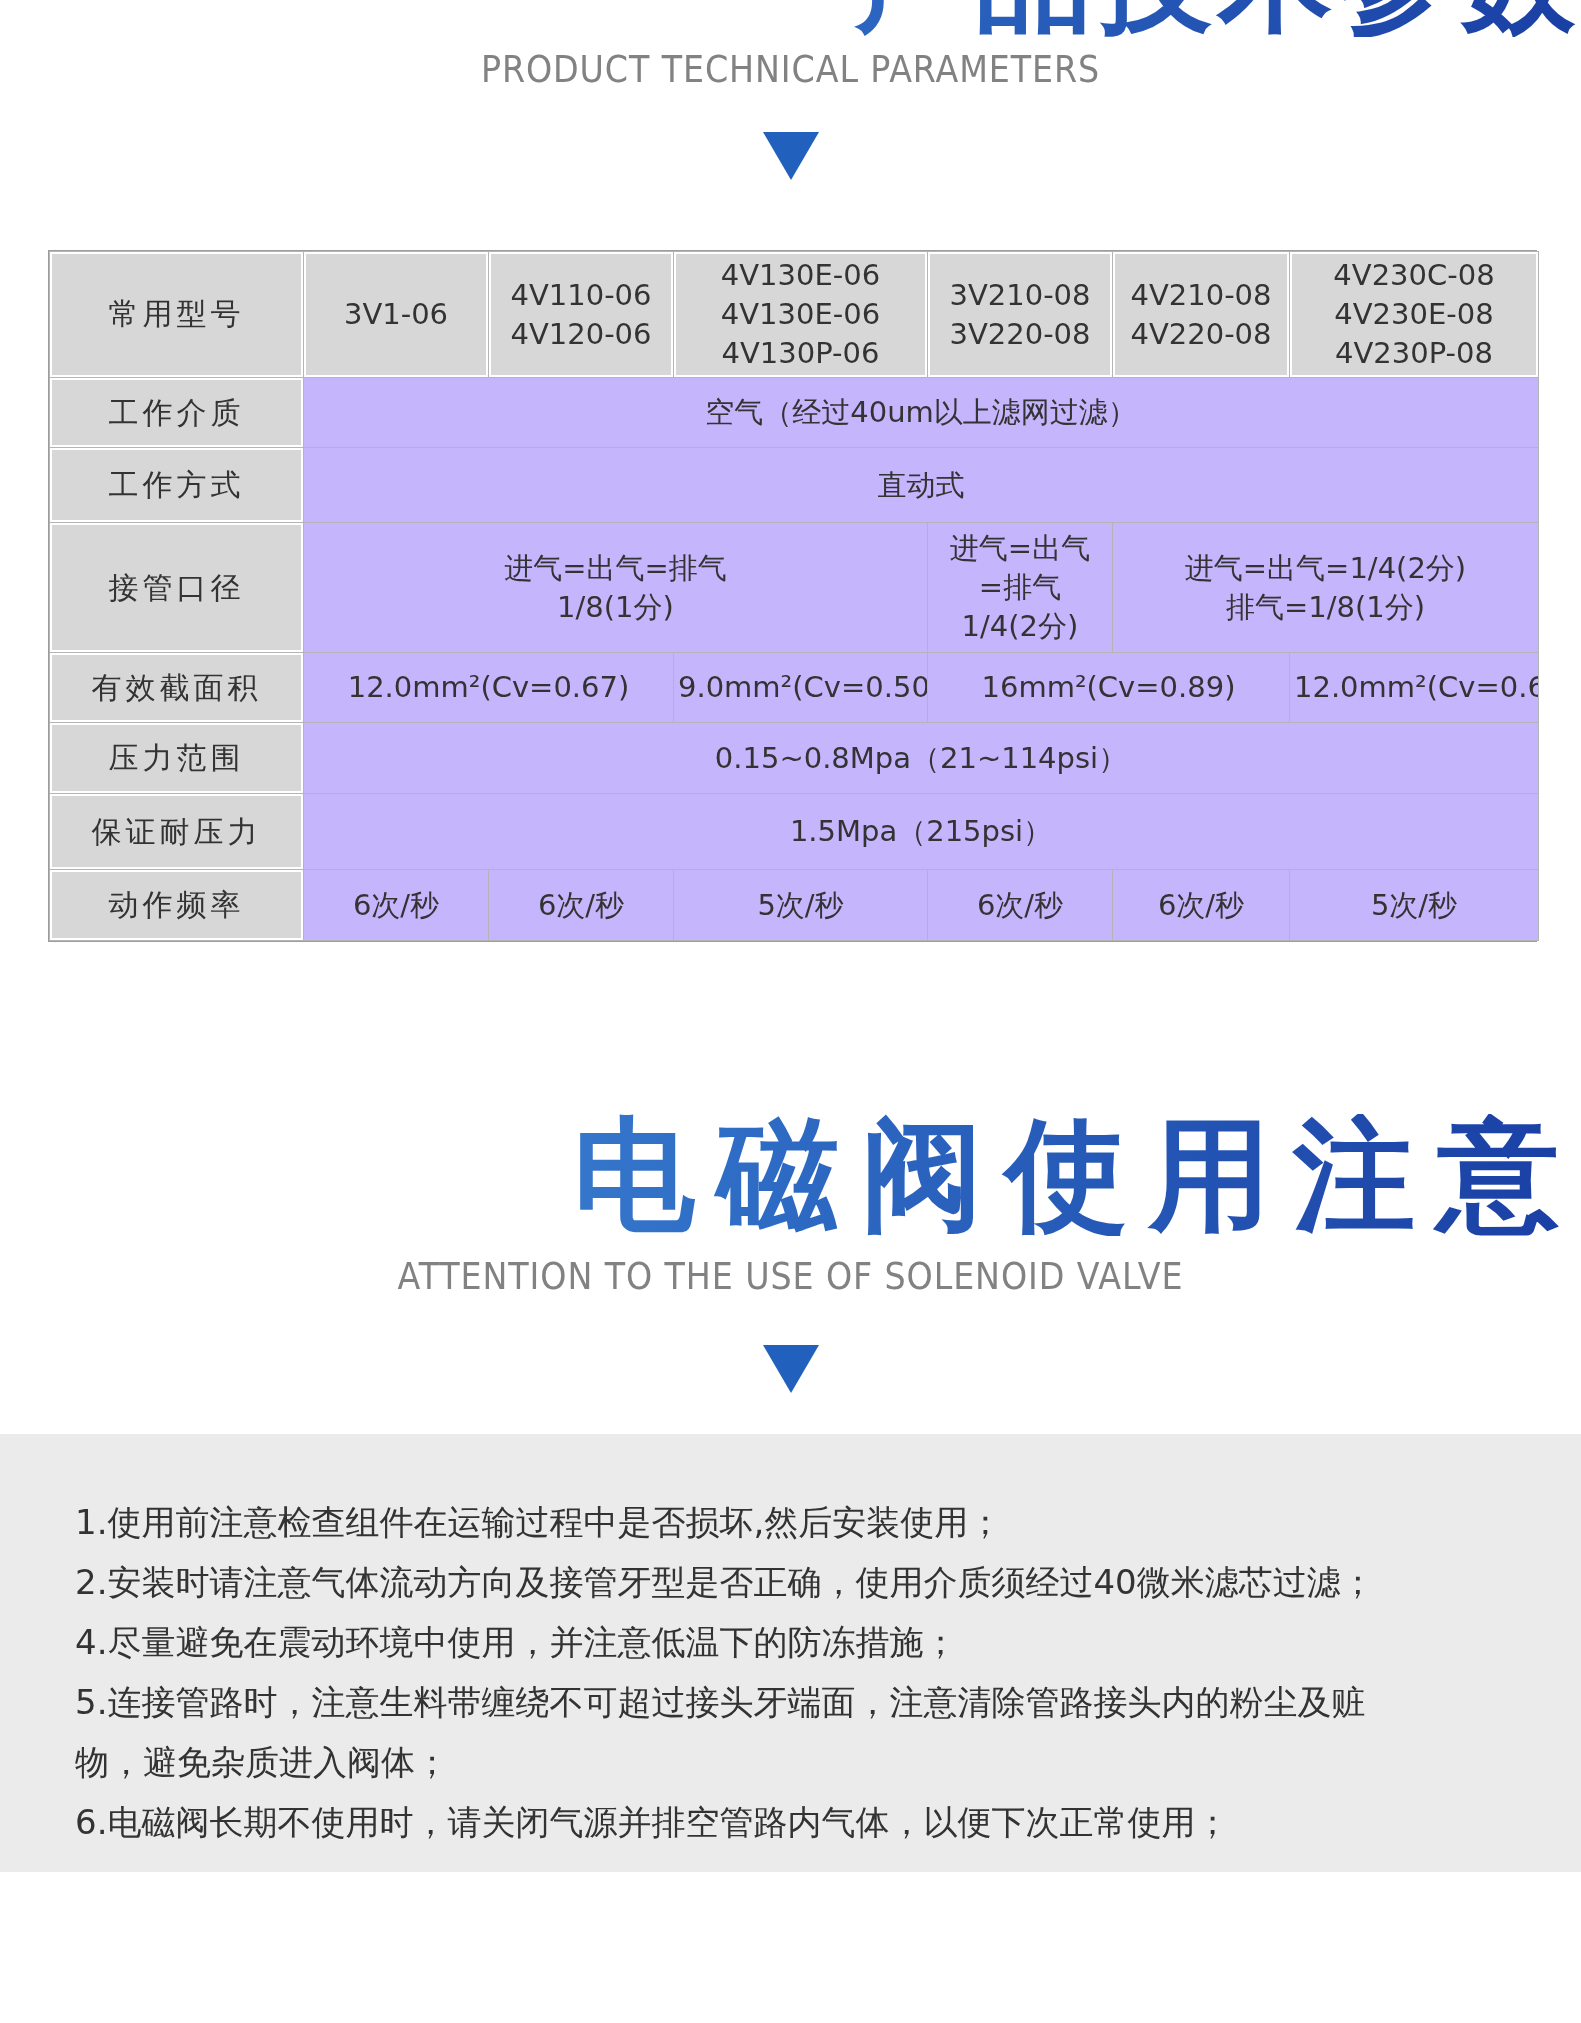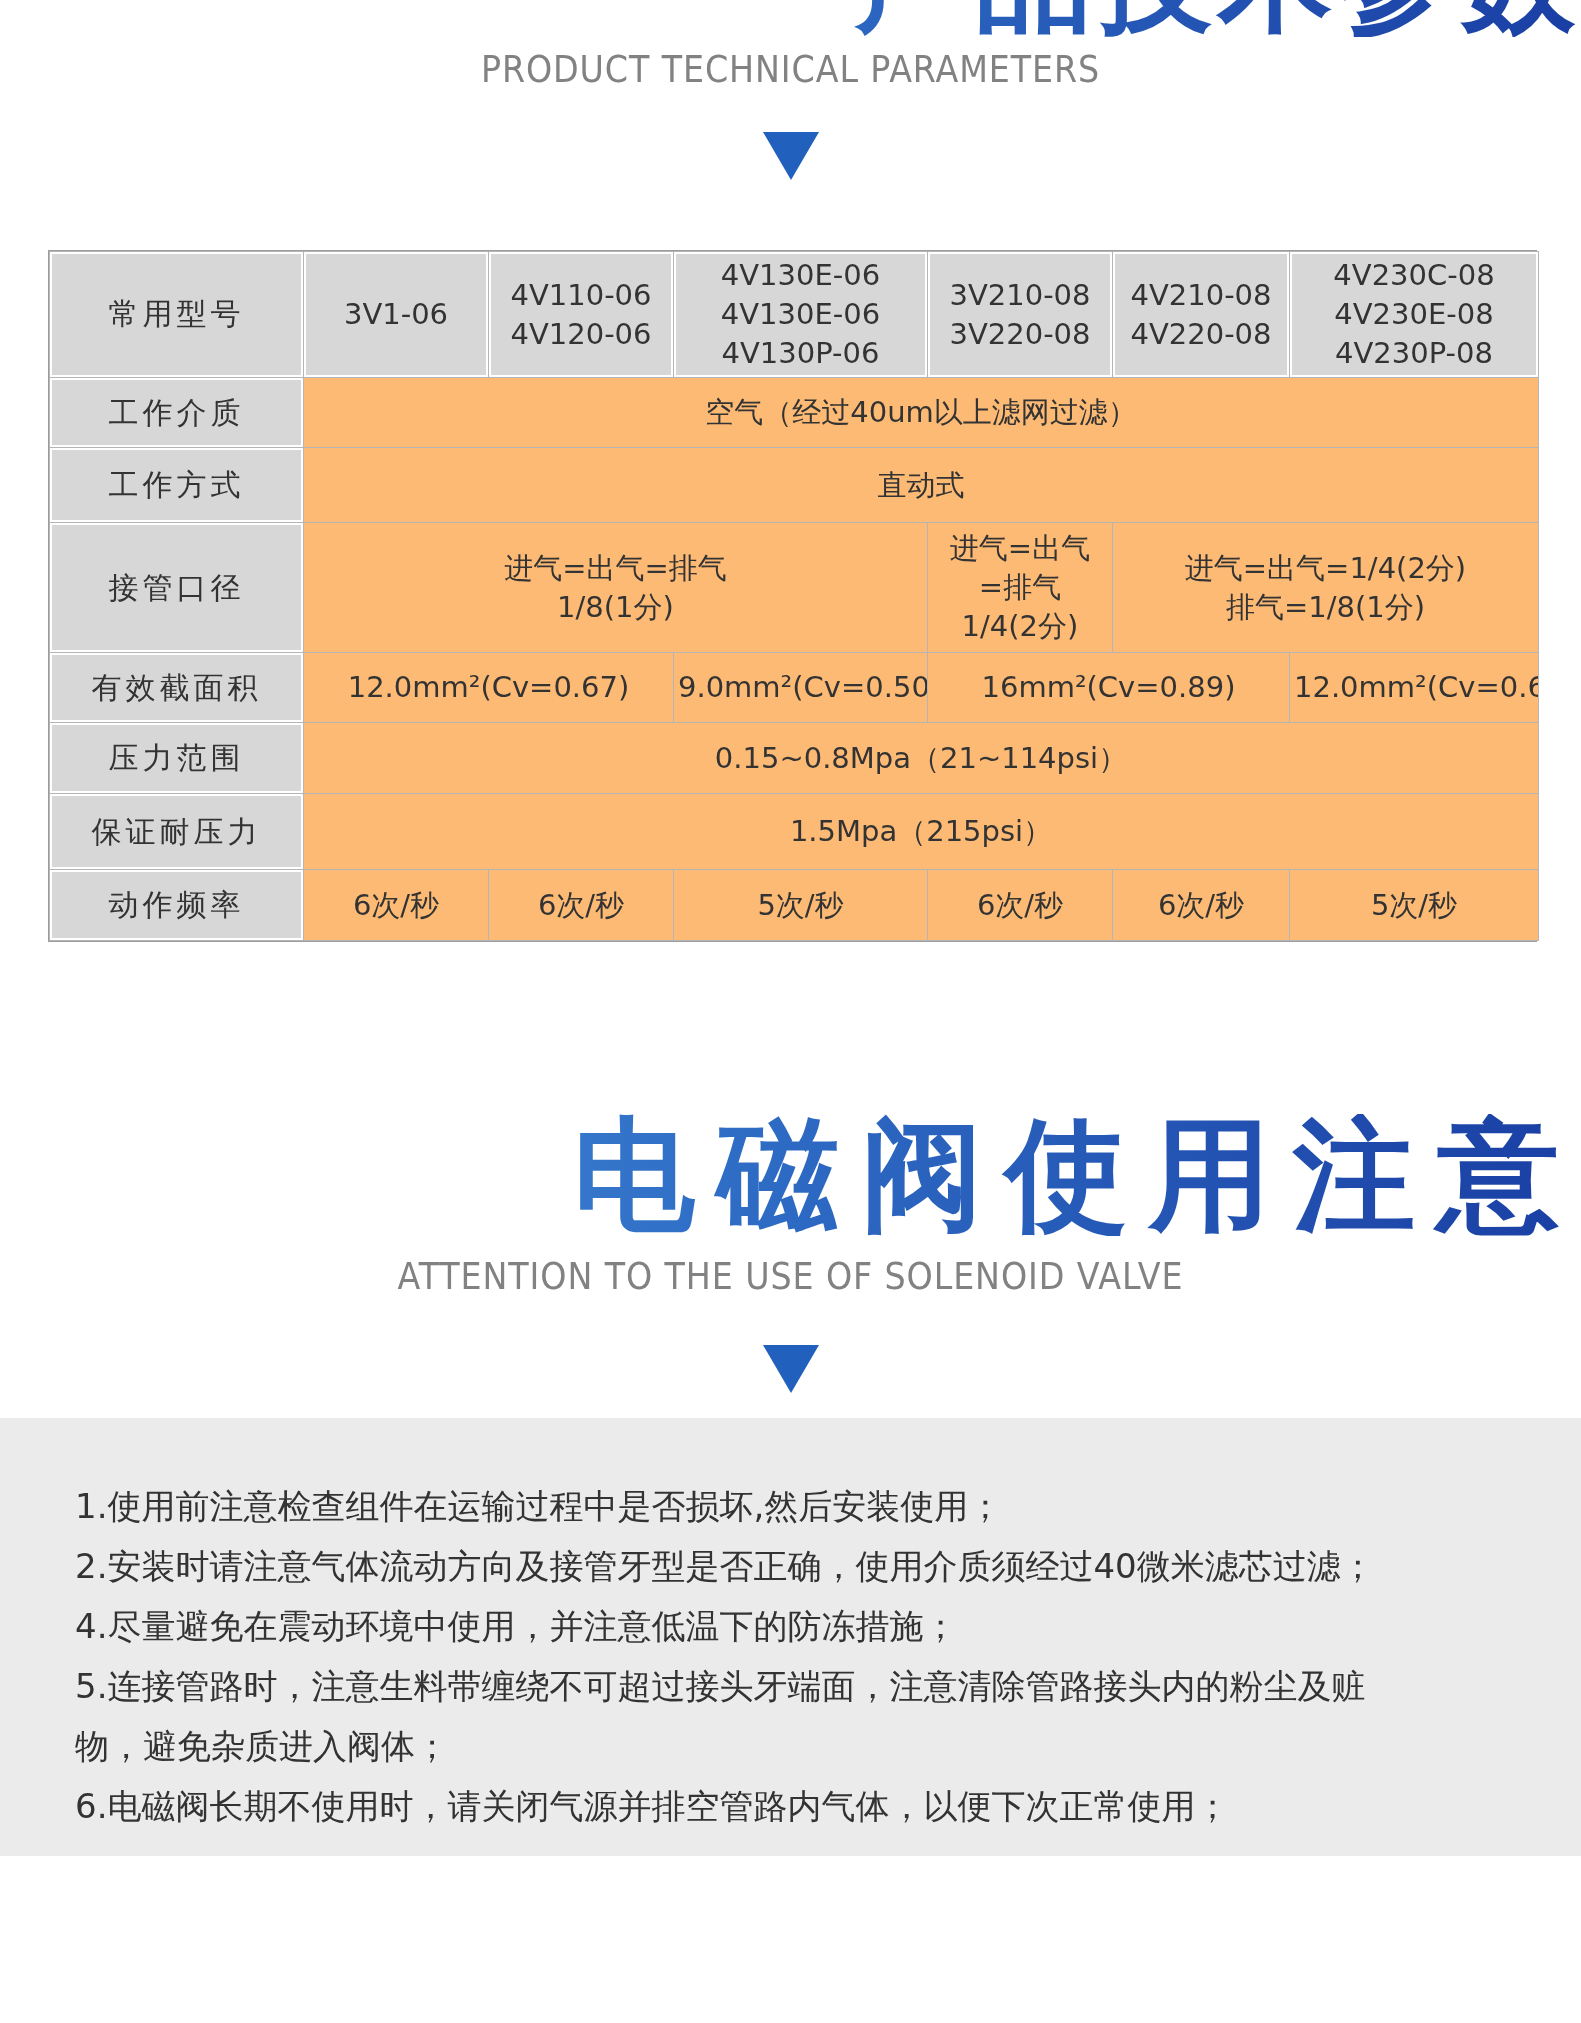--- a/index.html
+++ b/index.html
@@ -25,28 +25,28 @@
     width:0;height:0;margin:44px auto 0 auto;
     border-left:28px solid transparent;border-right:28px solid transparent;
     border-top:48px solid #2160bd;
   }
   .tri-2{margin-top:50px;}
   .spec-wrap{margin:70px 44px 0 48px;border:1px solid #9c9c9c;}
   table.spec{border-collapse:collapse;table-layout:fixed;width:100%;}
   table.spec td{
     border:1px solid #b5b5b5;text-align:center;vertical-align:middle;
     font-size:29px;line-height:1.35;color:#333;padding:4px 4px;
-    white-space:pre-line;background:#fdba74;overflow:hidden;
+    white-space:pre-line;background:#c4b5fd;overflow:hidden;
   }
   table.spec td.gray{
     background:#d7d7d7;box-shadow:inset 0 0 0 2px #ffffff;
   }
   table.spec td.lbl{font-size:30px;letter-spacing:4px;}
   .notes{
-    margin-top:25px;background:#ebebeb;height:438px;overflow:hidden;
+    margin-top:41px;background:#ebebeb;height:438px;overflow:hidden;
     padding:58px 60px 0 75px;box-sizing:border-box;
   }
   .note-line{
     font-size:34px;line-height:60px;height:60px;color:#333;
     white-space:nowrap;overflow:visible;
   }
 </style>
 </head>
 <body>
 

